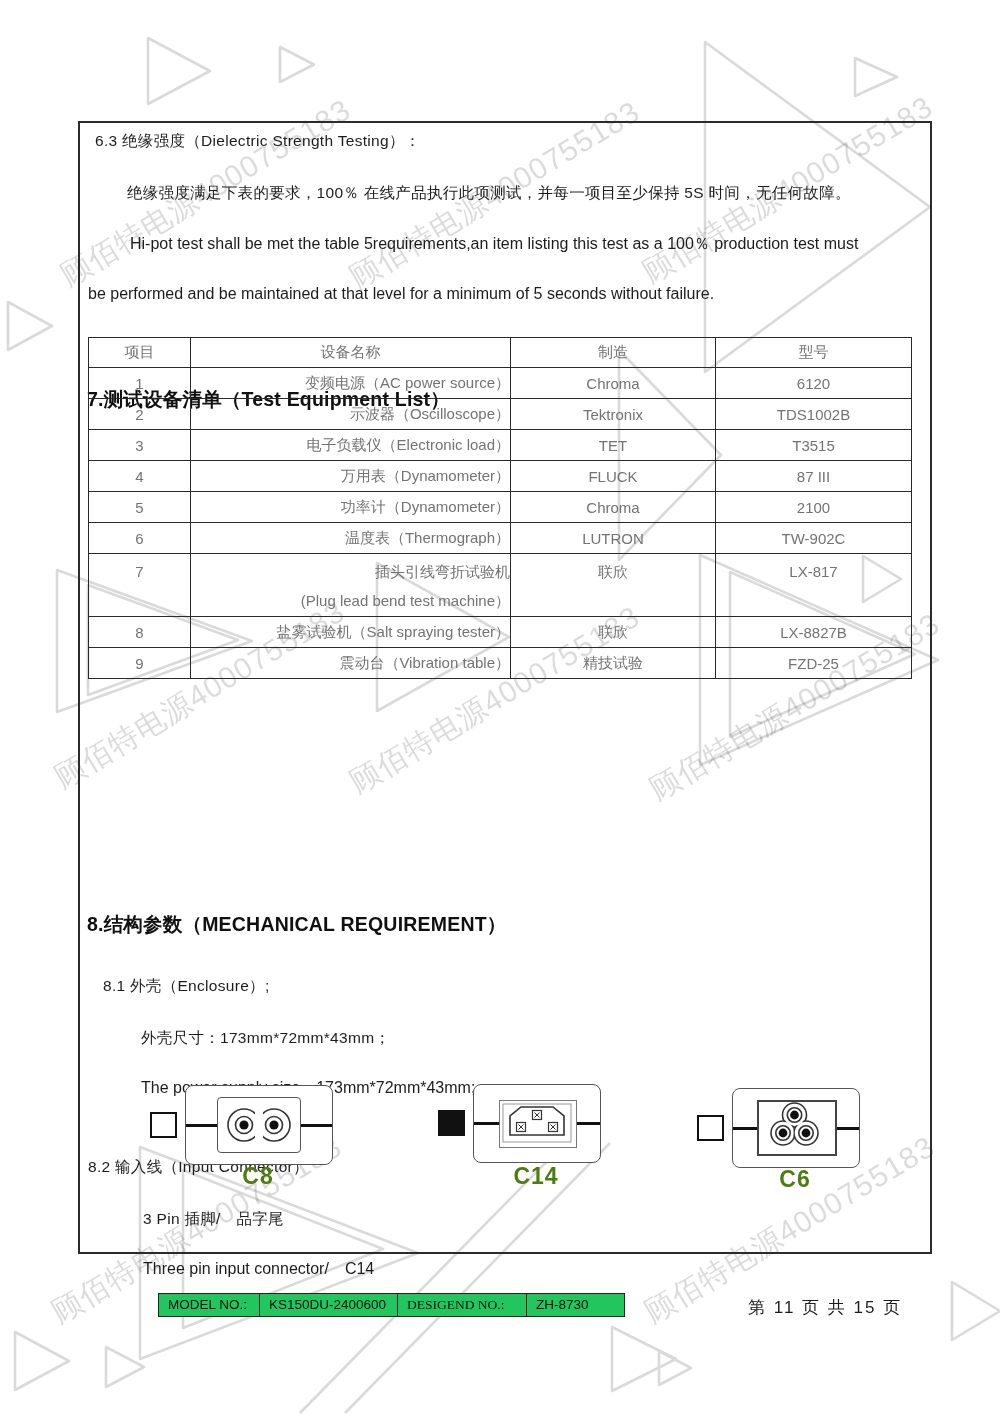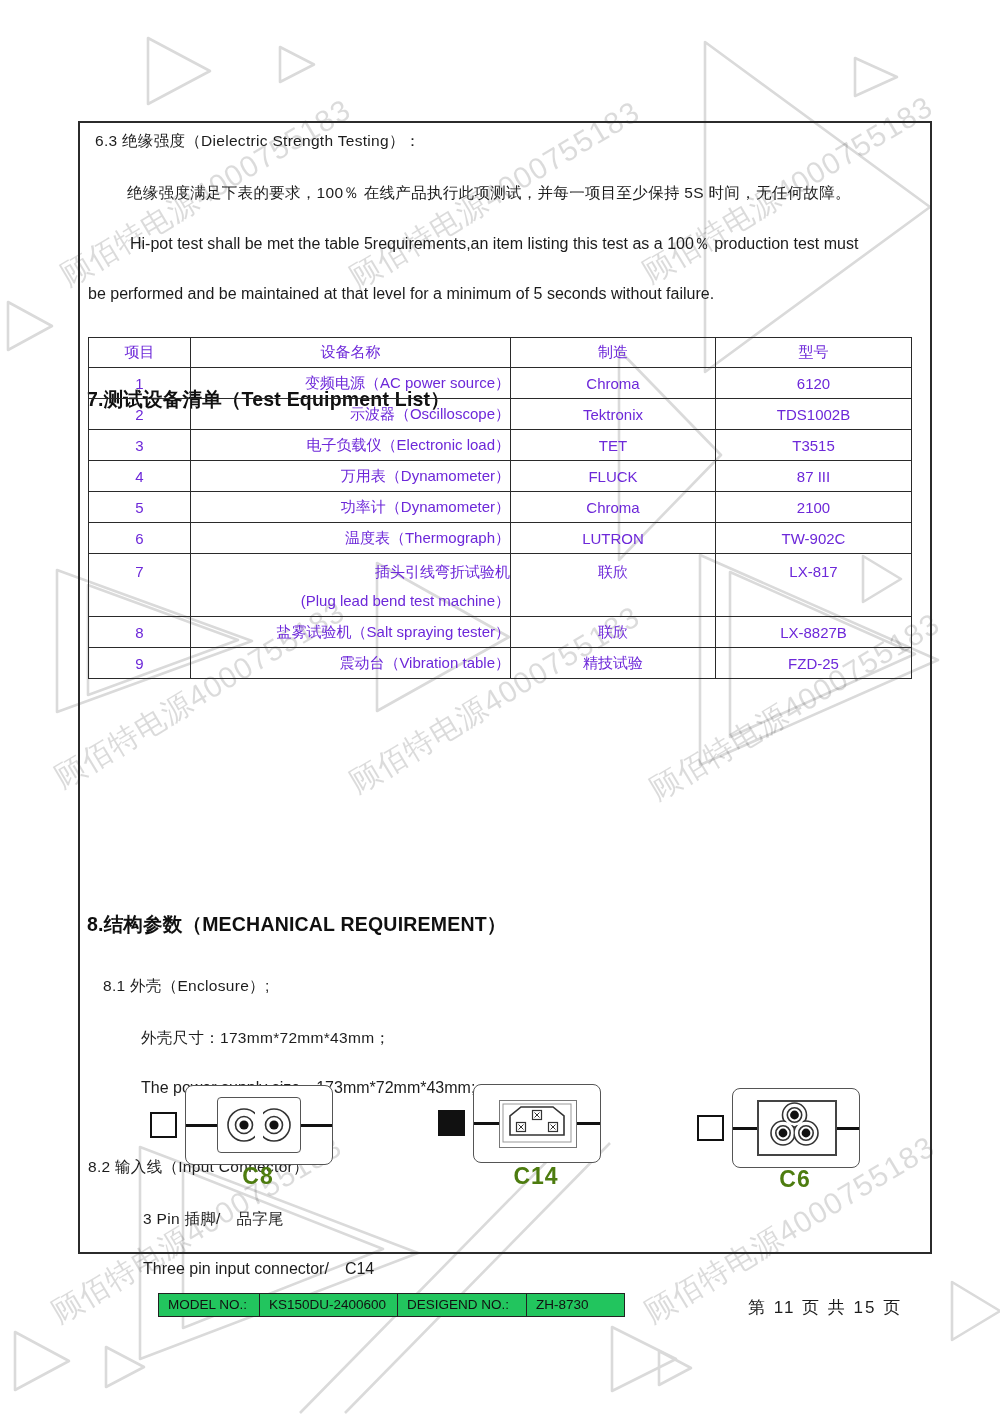--- a/index.html
+++ b/index.html
@@ -21,21 +21,21 @@
   .content{position:relative;z-index:2;}
   .cjk{font-size:15.5px;letter-spacing:0.3px;}
   .eng{font-size:16px;}
 
   .title{font-size:19.5px;font-weight:bold;color:#101010;letter-spacing:0.2px;}
 
   
   table.equip{position:absolute;left:88px;top:337px;width:823px;border-collapse:collapse;
               table-layout:fixed;z-index:2;background:transparent;font-size:15px;}
   table.equip td,table.equip th{border:1.6px solid #2a2a2a;font-weight:400;
-              vertical-align:middle;padding:0;background:transparent;color:#6d28d9;}
+              vertical-align:middle;padding:0;background:transparent;color:#737373;}
   table.equip tr{height:31px;}
   table.equip tr.head{height:30px;}
   table.equip tr.tall{height:63px;}
   table.equip tr.tall td{vertical-align:top;padding-top:3px;line-height:29px;}
   td.c,th.c{text-align:center;}
   td.name{text-align:right;padding-left:13px;white-space:pre-line;}
 
   
   .cb{position:absolute;width:23px;height:22px;border:2.5px solid #111;background:#fff;z-index:2;}
   .cb.checked{background:#111;}
@@ -236,18 +236,18 @@
         <circle cx="24" cy="31" r="4.4" fill="#111"></circle>
         <circle cx="47" cy="31" r="4.4" fill="#111"></circle>
       </svg>
     </div>
   </div>
   <div class="fig-label" style="left:732px;top:1166px;width:126px;">C6</div>
 
   <div class="footer-table">
     <div class="footer-cell" style="width:91px;">MODEL NO.:</div>
     <div class="footer-cell" style="width:128px;">KS150DU-2400600</div>
-    <div class="footer-cell" style="width:119px;">DESIGEND NO.:</div>
+    <div class="footer-cell" style="width:119px;font-family:Liberation Serif, serif;">DESIGEND NO.:</div>
     <div class="footer-cell" style="width:88px;">ZH-8730</div>
   </div>
   <div class="page-info">第 11 页 共 15 页</div>
 
 </div>
 
 </body></html>

